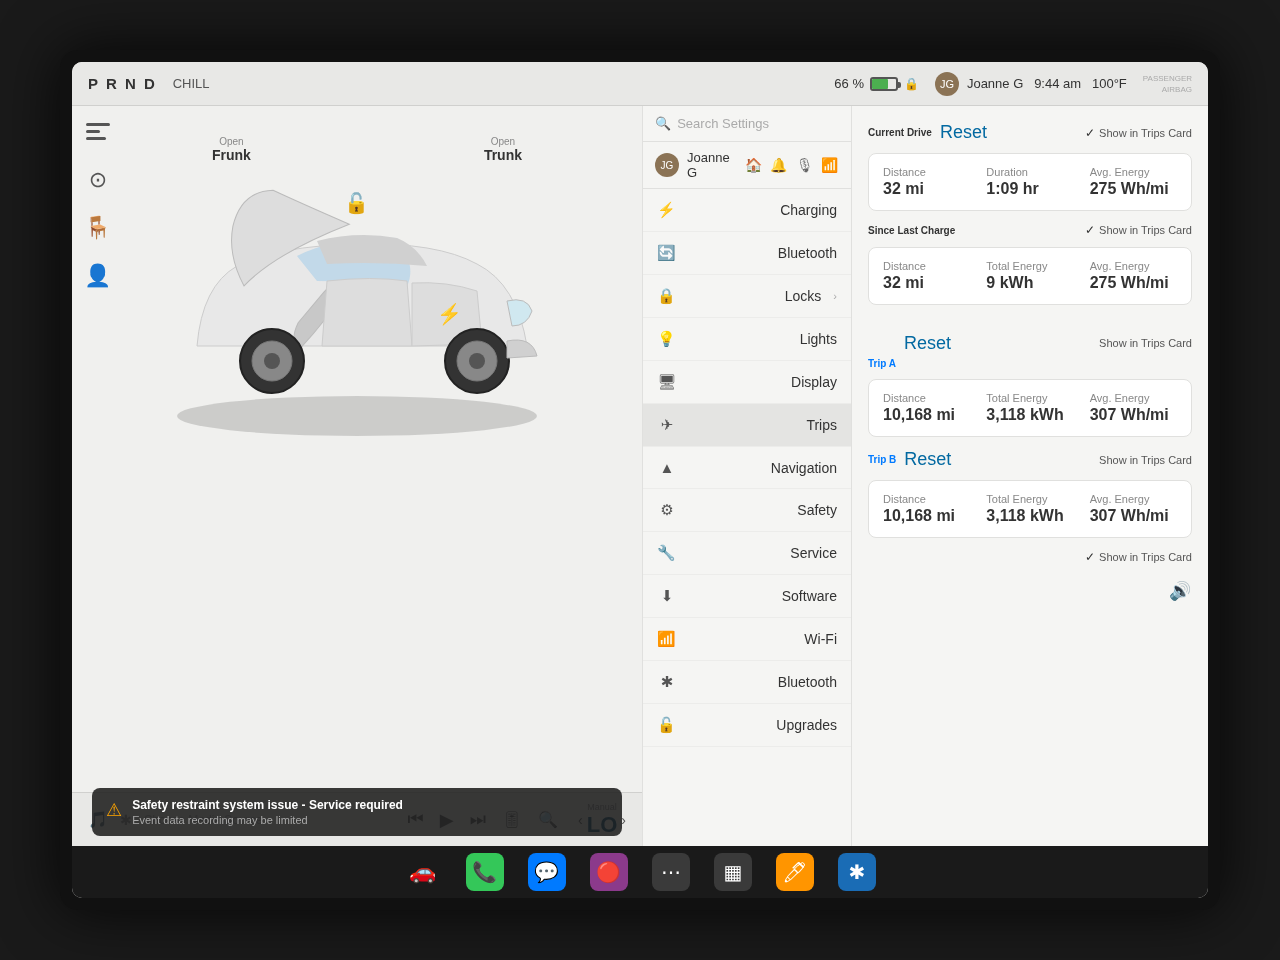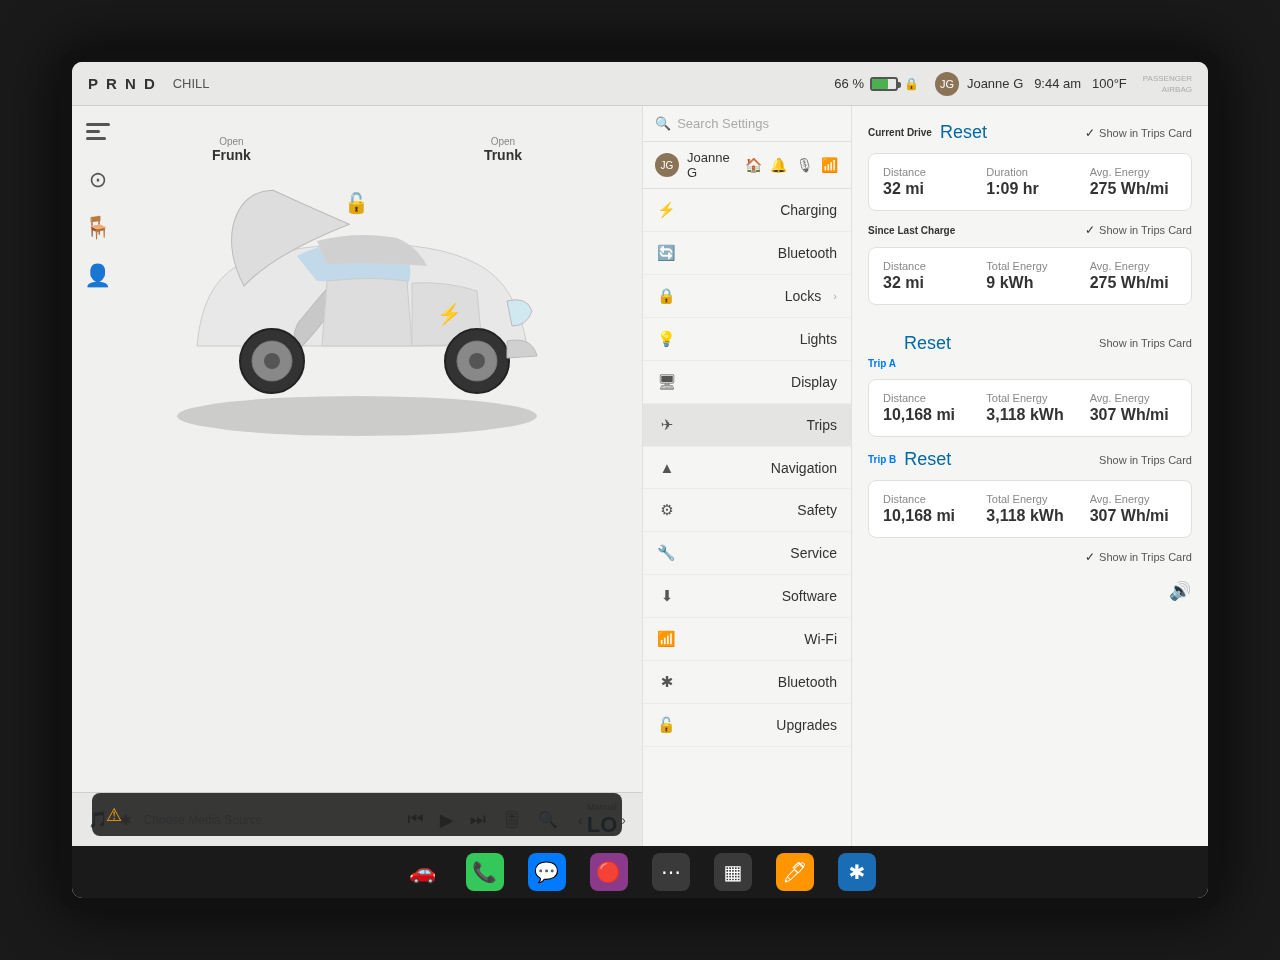--- a/index.html
+++ b/index.html
@@ -574,20 +574,24 @@
 
               <path d="M390 175 Q410 170 415 185 Q410 200 395 200 Z" fill="#d0e8f0" stroke="#bbb" stroke-width="1"></path>
 
               <path d="M390 215 Q415 210 420 230 L390 232 Z" fill="#d0d0d0" stroke="#bbb" stroke-width="1"></path>
             </svg>
           </div>
         </div>
 
         <div class="alert-banner">
           <span class="alert-icon">⚠</span>
+          <div>
+            <div class="alert-text-main">Safety restraint system issue - Service required</div>
+            <div class="alert-text-sub">Event data recording may be limited</div>
+          </div>
         </div>
 
         <div class="media-bar">
           <span class="media-icon-left">🎵</span>
           <span class="bluetooth-icon">✱</span>
           <span class="media-source-text">Choose Media Source</span>
 
           <div class="media-controls">
             <span class="media-btn">⏮</span>
             <span class="media-btn">▶</span>

